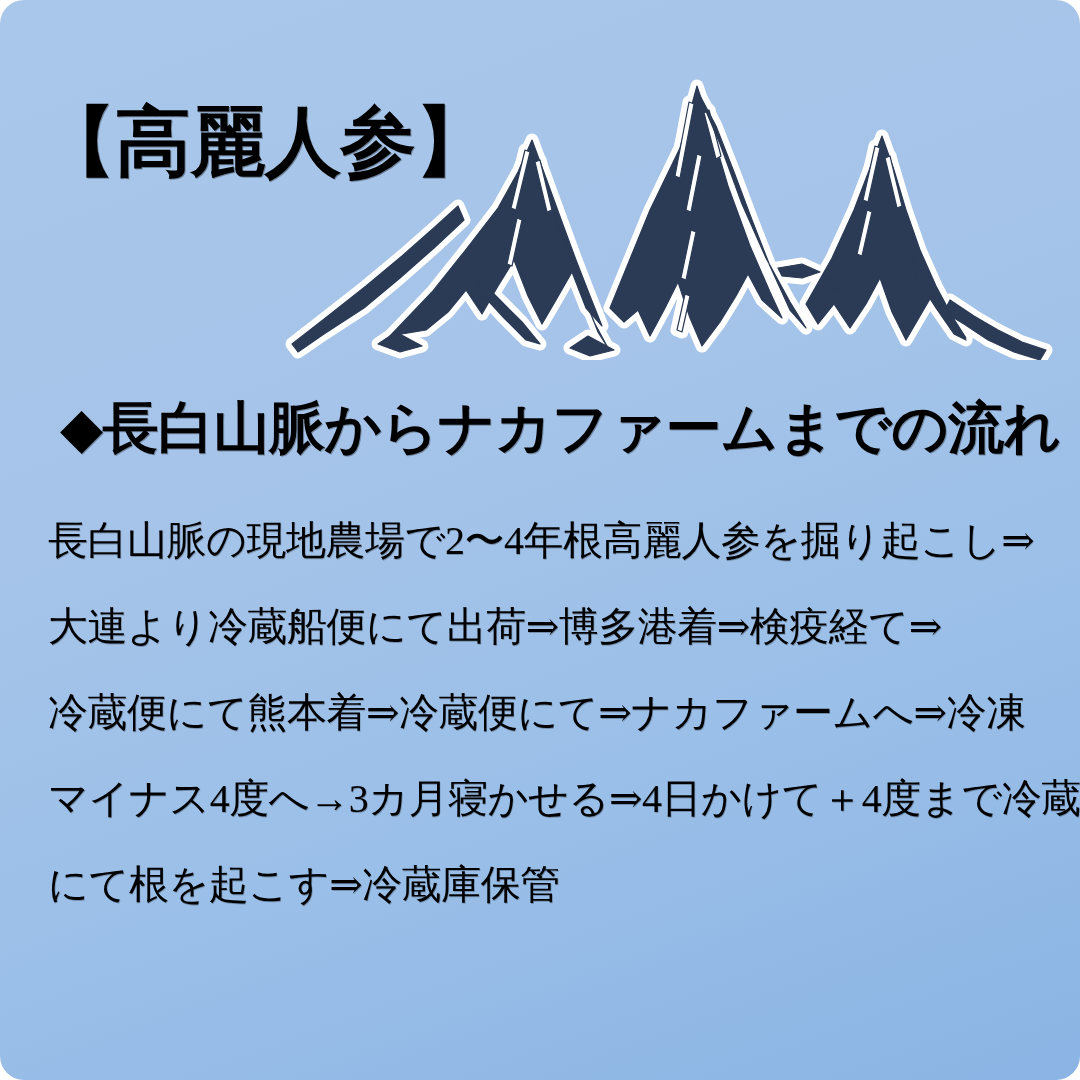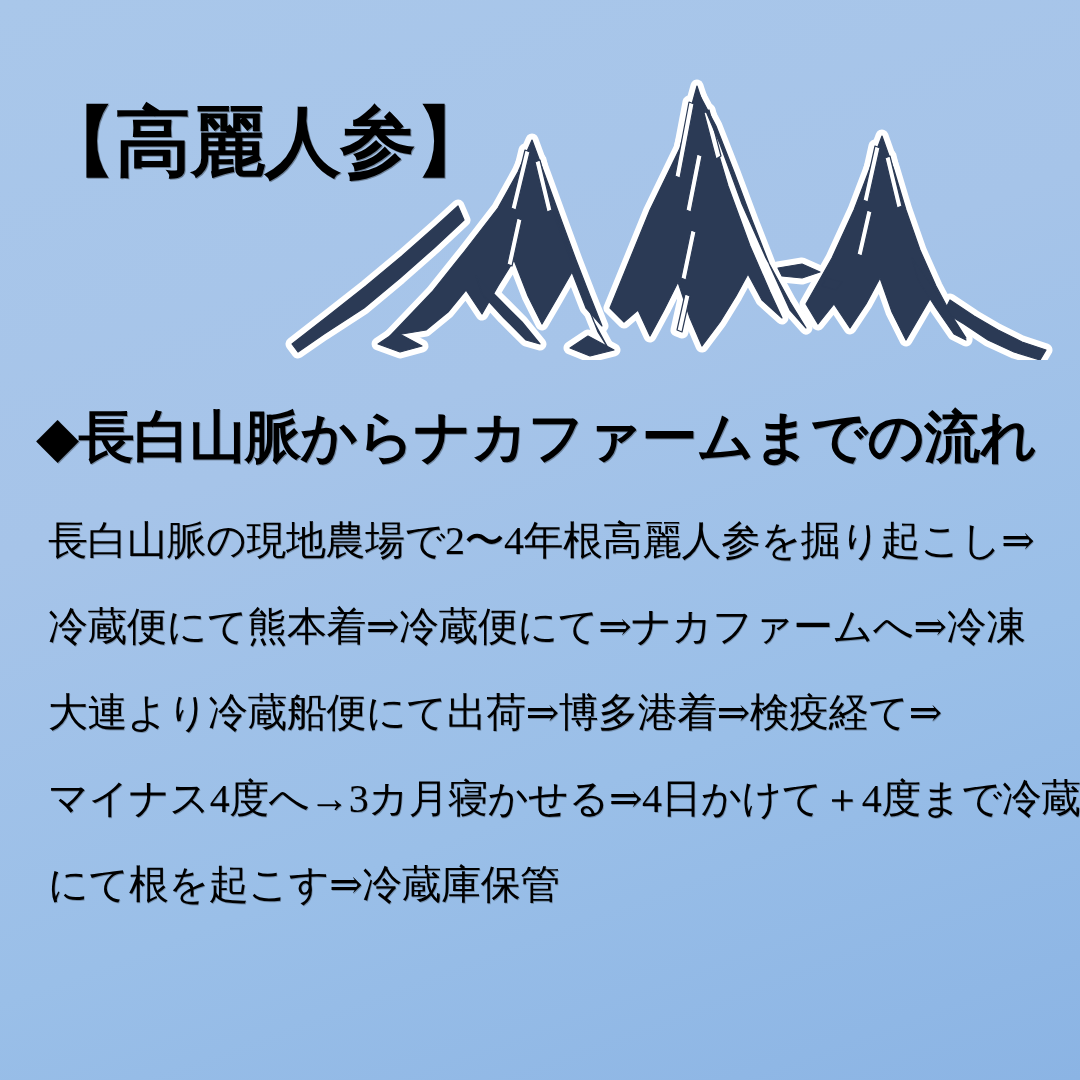--- a/index.html
+++ b/index.html
@@ -14,20 +14,21 @@
     font-family: "Liberation Serif", "DejaVu Serif", serif;
   }
 
   #poster {
     position: relative;
     width: 1080px;
     height: 1080px;
     box-sizing: border-box;
     background: linear-gradient(160deg, #a9c7ea 0%, #a6c4e9 38%, #9abfe8 68%, #8bb4e4 100%);
     overflow: hidden;
+    border-radius: 24px;
   }
 
   
   #title-block {
     position: absolute;
     left: 40px;
     top: 96px;
     width: 460px;
     height: 92px;
     display: flex;
@@ -54,26 +55,26 @@
   }
   #logo-block svg {
     display: block;
     width: 100%;
     height: 100%;
   }
 
   
   #section-heading {
     position: absolute;
-    left: 36px;
+    left: 60px;
     top: 400px;
     width: 990px;
     height: 74px;
     display: flex;
-    align-items: center;
+    align-items: flex-start;
   }
   #section-heading .heading-text {
     font-family: "Liberation Serif", "DejaVu Serif", serif;
     font-size: 56px;
     line-height: 1;
     font-weight: 700;
     color: #000000;
     white-space: nowrap;
     letter-spacing: -0.5px;
     text-shadow: 1px 1px 0 rgba(0,0,0,0.3);
@@ -173,19 +174,19 @@
       </g>
     </svg>
   </div>
 
   <div id="section-heading">
     <span class="heading-text">◆長白山脈からナカファームまでの流れ</span>
   </div>
 
   <div id="flow-lines">
     <div class="flow-line">長白山脈の現地農場で2〜4年根高麗人参を掘り起こし⇒</div>
+    <div class="flow-line">大連より冷蔵船便にて出荷⇒博多港着⇒検疫経て⇒</div>
     <div class="flow-line">冷蔵便にて熊本着⇒冷蔵便にて⇒ナカファームへ⇒冷凍</div>
-    <div class="flow-line">大連より冷蔵船便にて出荷⇒博多港着⇒検疫経て⇒</div>
     <div class="flow-line">マイナス4度へ→3カ月寝かせる⇒4日かけて＋4度まで冷蔵庫</div>
     <div class="flow-line">にて根を起こす⇒冷蔵庫保管</div>
   </div>
 
 </div>
 
 </body></html>

